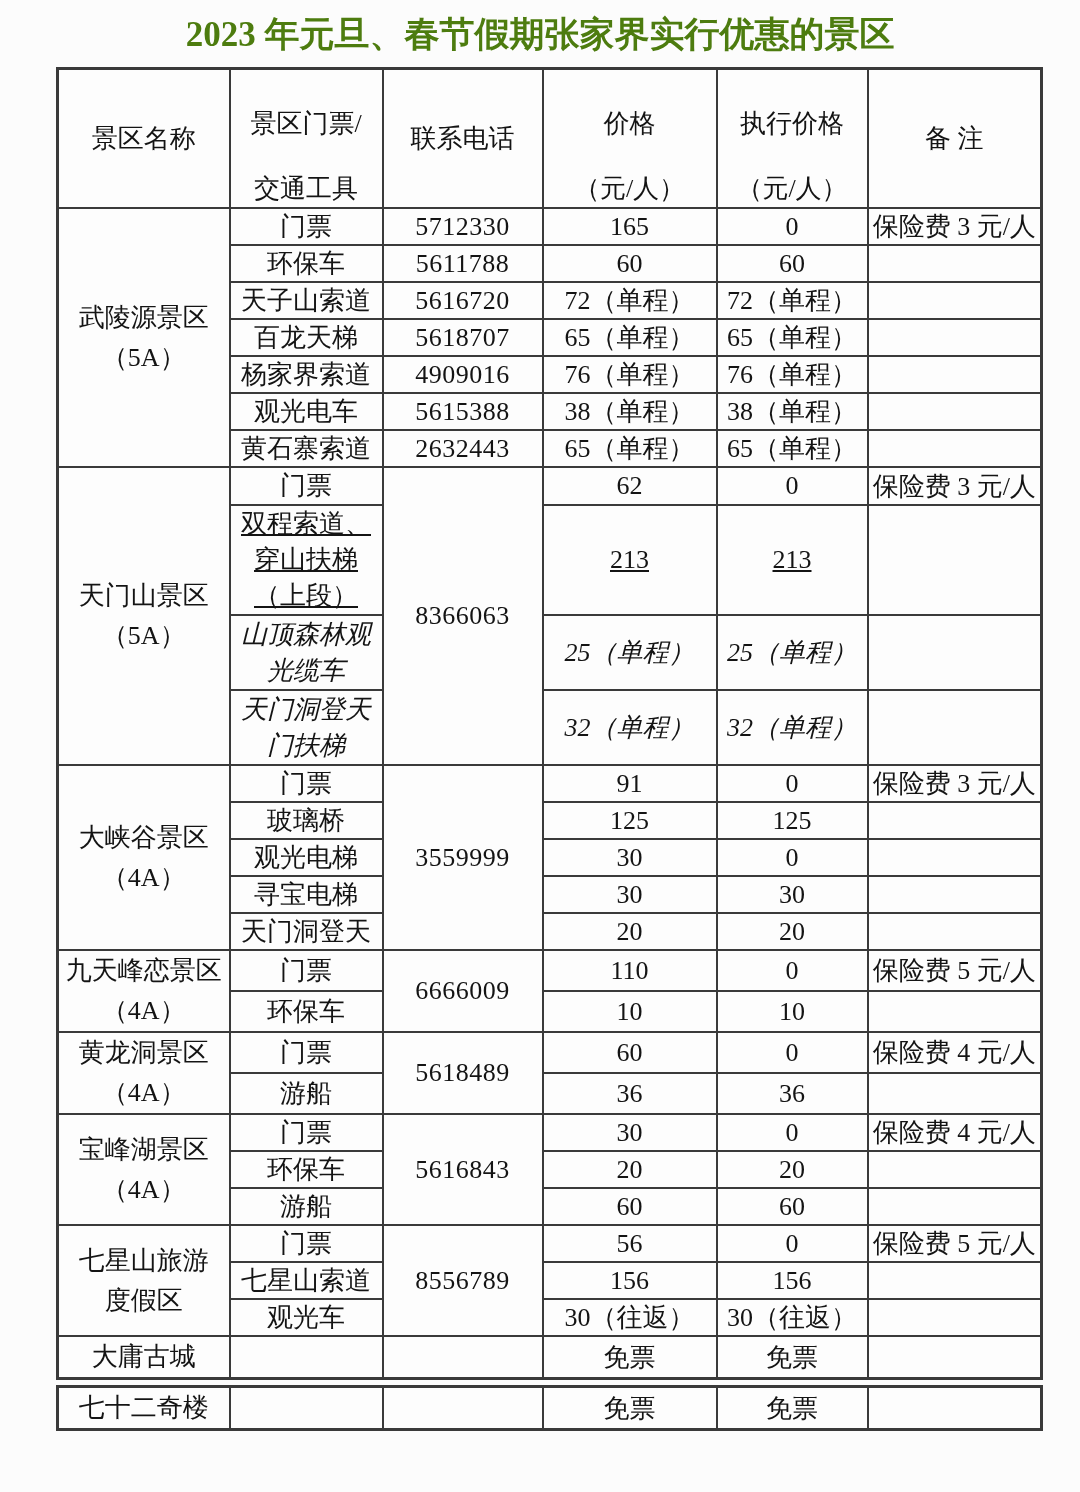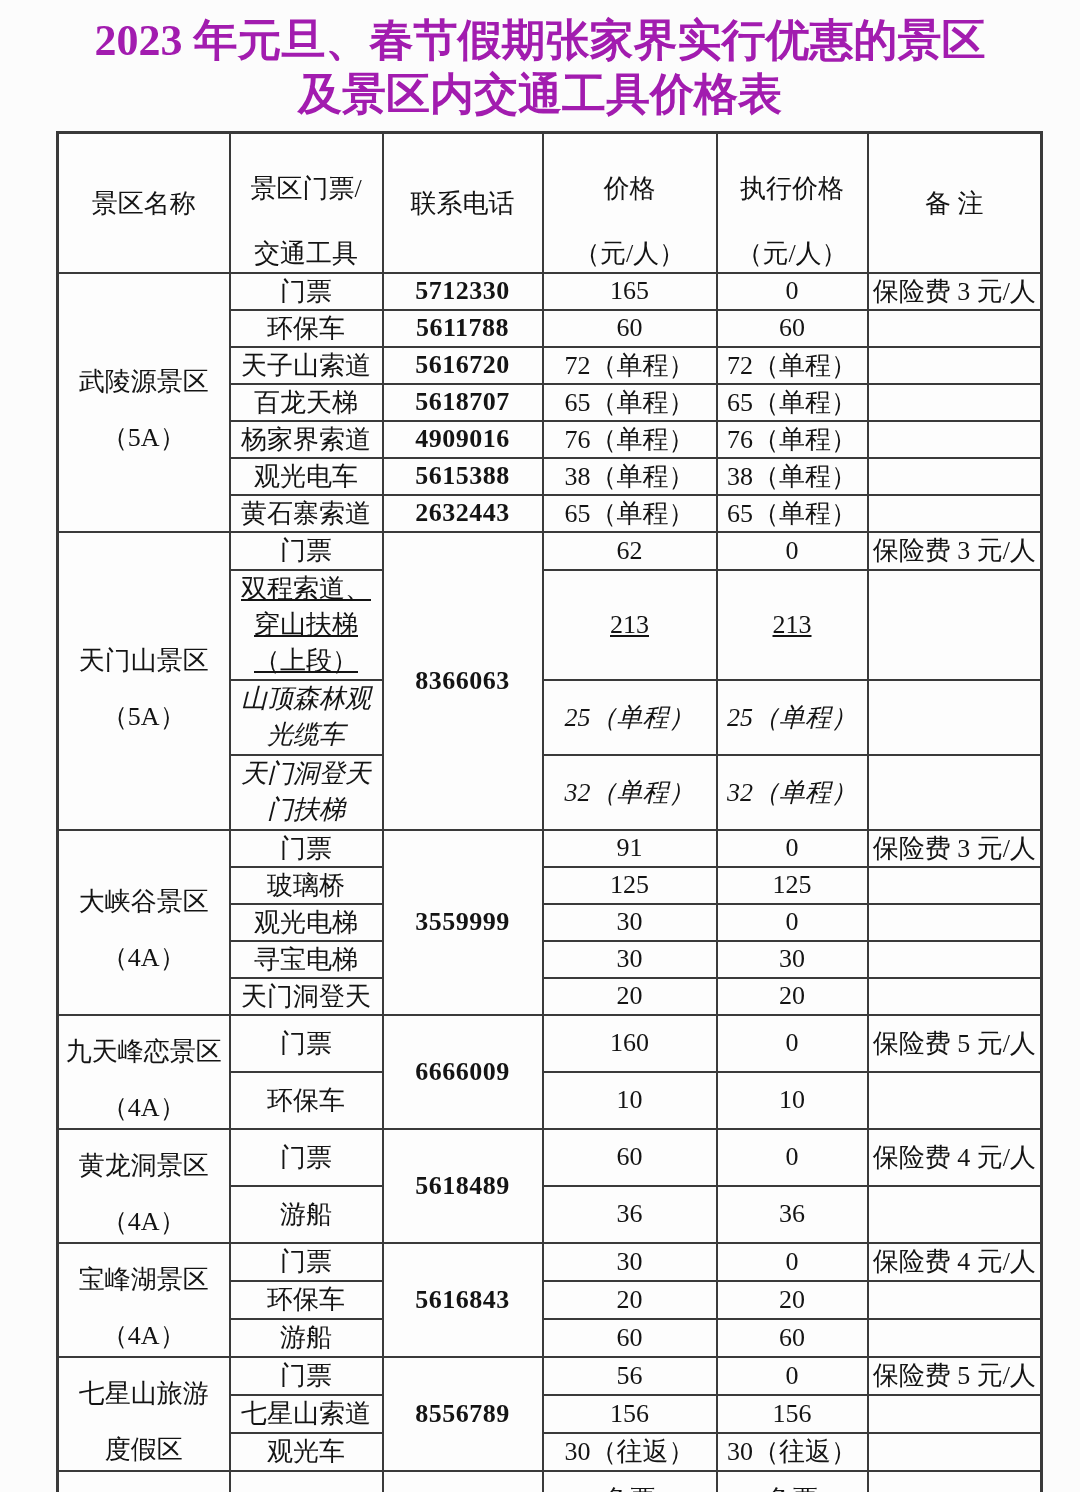--- a/index.html
+++ b/index.html
@@ -10,24 +10,24 @@
     width: 1080px;
     height: 1492px;
     background: #fcfcfc;
     font-family: "Liberation Serif", "DejaVu Serif", serif;
     color: #141414;
     overflow: hidden;
   }
   .page-title {
     margin-top: 14px;
     text-align: center;
-    font-size: 44px;
+    font-size: 35px;
     font-weight: 700;
     line-height: 1.22;
-    color: #a21caf;
+    color: #4d7c0f;
   }
   .page-title div { white-space: nowrap; }
 
   table.price {
     border-collapse: collapse;
     table-layout: fixed;
     margin-left: 56px;
     border: 3px solid #3a3a3a;
     background: #fdfdfd;
   }
@@ -55,33 +55,32 @@
     height: 100px;
     display: flex;
     flex-direction: column;
     justify-content: space-between;
     align-items: center;
     margin-top: 36px;
   }
   .hsplit span { white-space: nowrap; }
 
   td.area { font-size: 27px; }
-  td.area div { line-height: 40px; white-space: nowrap; margin-top: 16px; }
+  td.area div { line-height: 40px; white-space: nowrap; }
   td.item { font-size: 26px; }
   td.item div { line-height: 36px; white-space: nowrap; }
-  td.phone { font-size: 26px; letter-spacing: 0.5px; font-weight: bold; }
+  td.phone { font-size: 26px; letter-spacing: 0.5px; }
   td.pricecell { font-size: 24px; white-space: nowrap; }
   td.note { font-size: 23px; white-space: nowrap; margin-left: 36px; }
 </style>
 </head>
 <body>
 
 <div class="page-title">
   <div>2023 年元旦、春节假期张家界实行优惠的景区</div>
-  <div>及景区内交通工具价格表</div>
 </div>
 
 <table class="price main">
   <colgroup>
     <col style="width:172px">
       <col style="width:153px">
       <col style="width:160px">
     <col style="width:174px">
       <col style="width:151px">
       <col style="width:174px">
@@ -243,21 +242,21 @@
       <td class="note"></td>
     </tr>
 
     <tr class="h37">
       <td class="area" rowspan="2">
           <div>九天峰恋景区</div>
           <div>（4A）</div>
         </td>
       <td class="item">门票</td>
       <td class="phone" rowspan="2">6666009</td>
-      <td class="pricecell">160</td>
+      <td class="pricecell">110</td>
       <td class="pricecell">0</td>
       <td class="note">保险费 5 元/人</td>
     </tr>
     <tr class="h37">
       <td class="item">环保车</td>
       <td class="pricecell">10</td>
       <td class="pricecell">10</td>
       <td class="note"></td>
     </tr>
 

